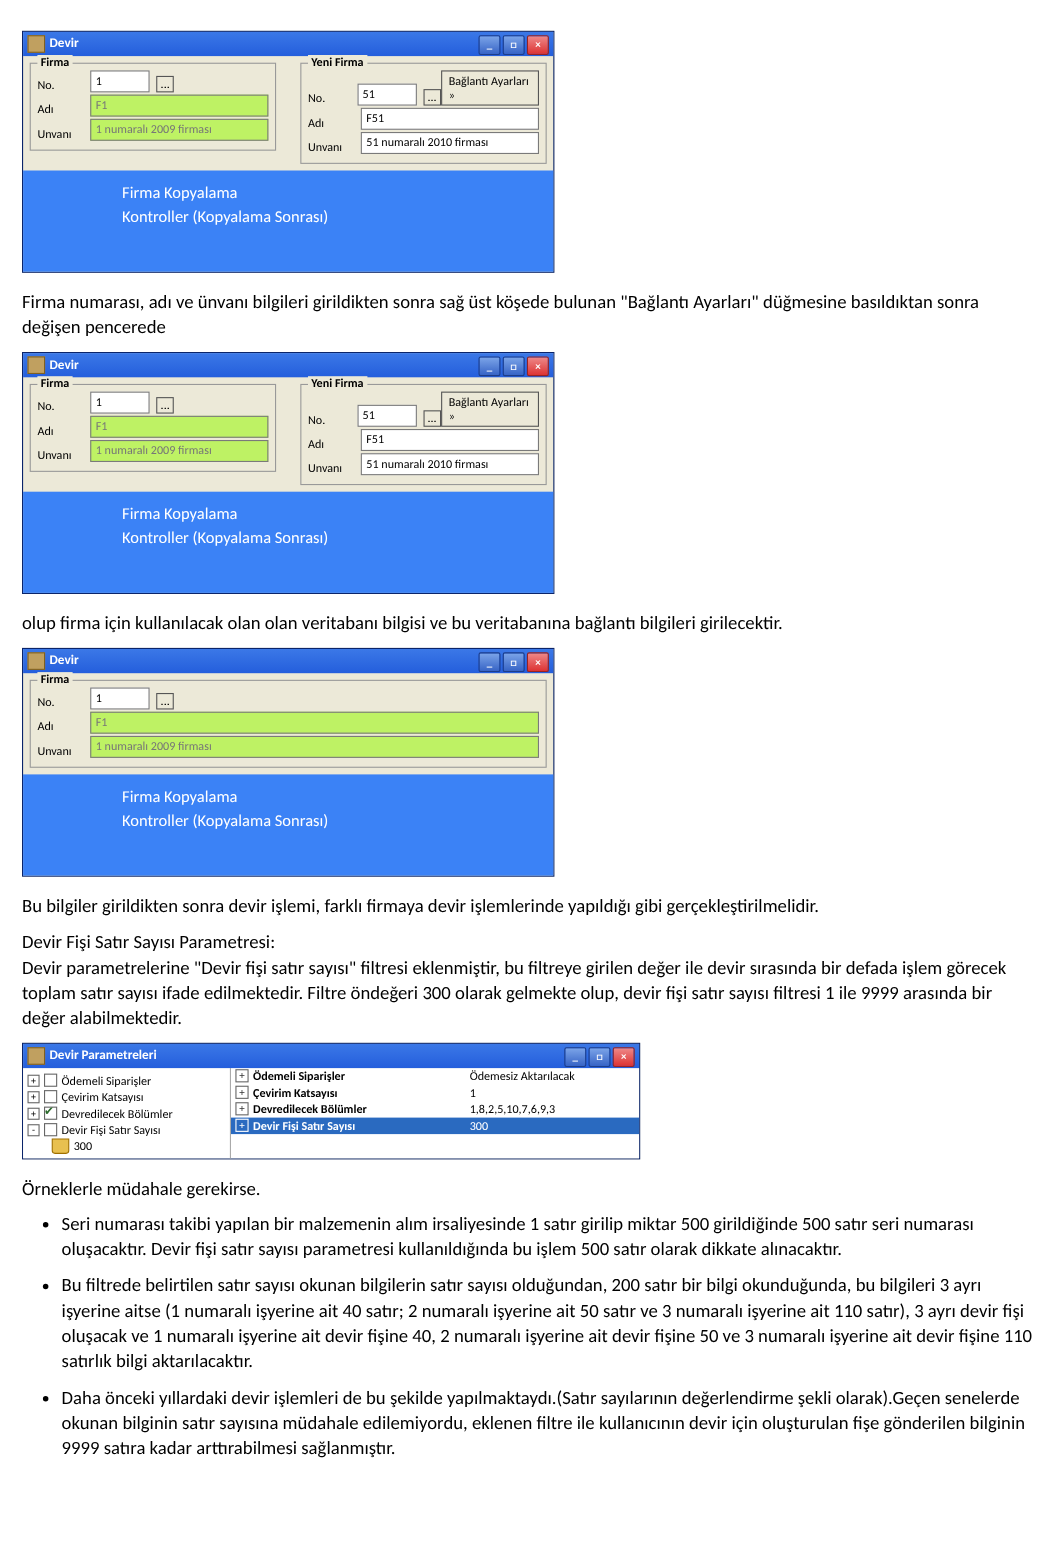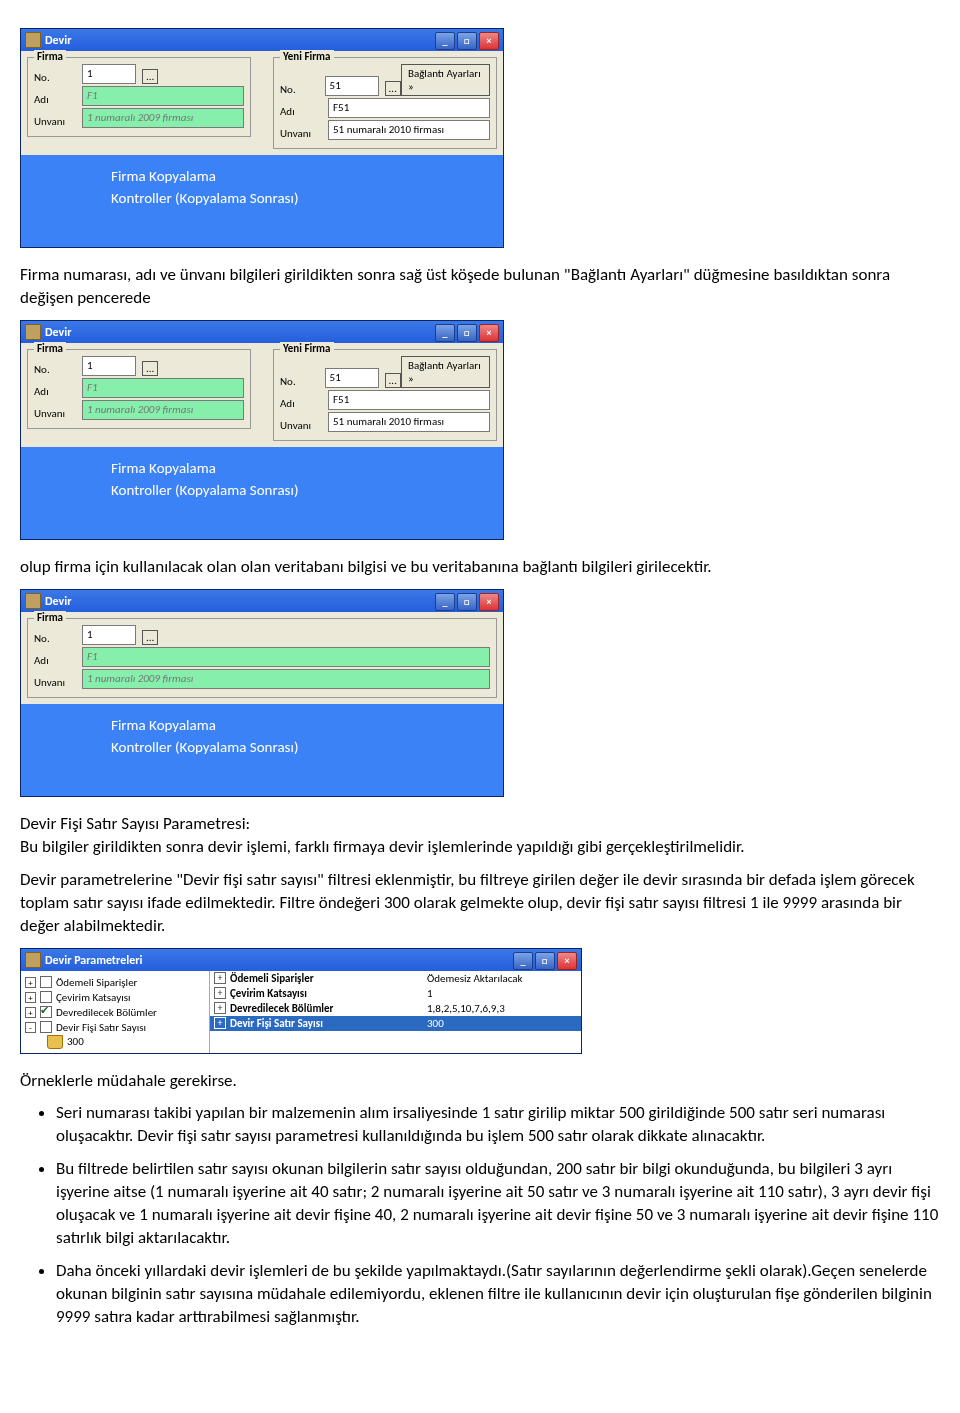--- a/index.html
+++ b/index.html
@@ -17,21 +17,21 @@
 .tbtn.close{background:linear-gradient(#e88,#d33);border-color:#922;}
 
 .winbody{padding:4px;}
 .fieldset{border:1px solid #999;margin:2px;padding:4px 6px 6px 6px;position:relative;}
 .fieldset .legend{position:absolute;top:-8px;left:6px;background:#ece9d8;font-size:11px;padding:0 3px;font-weight:bold;}
 .tworow{display:flex;gap:18px;}
 .col{flex:1;}
 .fldrow{display:flex;align-items:flex-end;margin:2px 0;font-size:11px;}
 .fldlabel{width:48px;}
 .fldinput{flex:1;border:1px solid #7a7a7a;background:#fff;font-size:11px;padding:2px 4px;height:14px;}
-.fldinput.ro{background:#86efac;color:#777;font-style:italic;}
+.fldinput.ro{background:#bef264;color:#777;}
 .smallbtn{border:1px solid #555;background:#ece9d8;font-size:11px;padding:2px 6px;margin-left:6px;}
 
 .maroon{background:#3b82f6;color:#fff;padding:8px 10px 40px 90px;font-size:15px;}
 .maroon div{margin-top:4px;}
 
 
 .xpwin.params{width:560px;}
 .paramsbody{display:flex;font-size:11px;background:#fff;}
 .ptree{width:180px;border-right:1px solid #aaa;padding:4px;}
 .ptree .titem{display:flex;align-items:center;gap:4px;padding:1px 0;}
@@ -201,22 +201,22 @@
         </div>
       </div>
     </div>
   </div>
   <div class="maroon">
     <div>Firma Kopyalama</div>
     <div>Kontroller (Kopyalama Sonrası)</div>
   </div>
 </div>
 
+<p>Bu bilgiler girildikten sonra devir işlemi, farklı firmaya devir işlemlerinde yapıldığı gibi gerçekleştirilmelidir.</p>
 <p style="margin-bottom:0;">Devir Fişi Satır Sayısı Parametresi:</p>
-<p>Bu bilgiler girildikten sonra devir işlemi, farklı firmaya devir işlemlerinde yapıldığı gibi gerçekleştirilmelidir.</p>
 <p>Devir parametrelerine "Devir fişi satır sayısı" filtresi eklenmiştir, bu filtreye girilen değer ile devir sırasında bir defada işlem görecek toplam satır sayısı ifade edilmektedir. Filtre öndeğeri 300 olarak gelmekte olup, devir fişi satır sayısı filtresi 1 ile 9999 arasında bir değer alabilmektedir.</p>
 
 <div class="xpwin params">
   <div class="titlebar">
     <div class="ticon"></div>
     <span>Devir Parametreleri</span>
     <div class="titlebtns">
       <div class="tbtn">_</div>
       <div class="tbtn">□</div>
       <div class="tbtn close">×</div>

